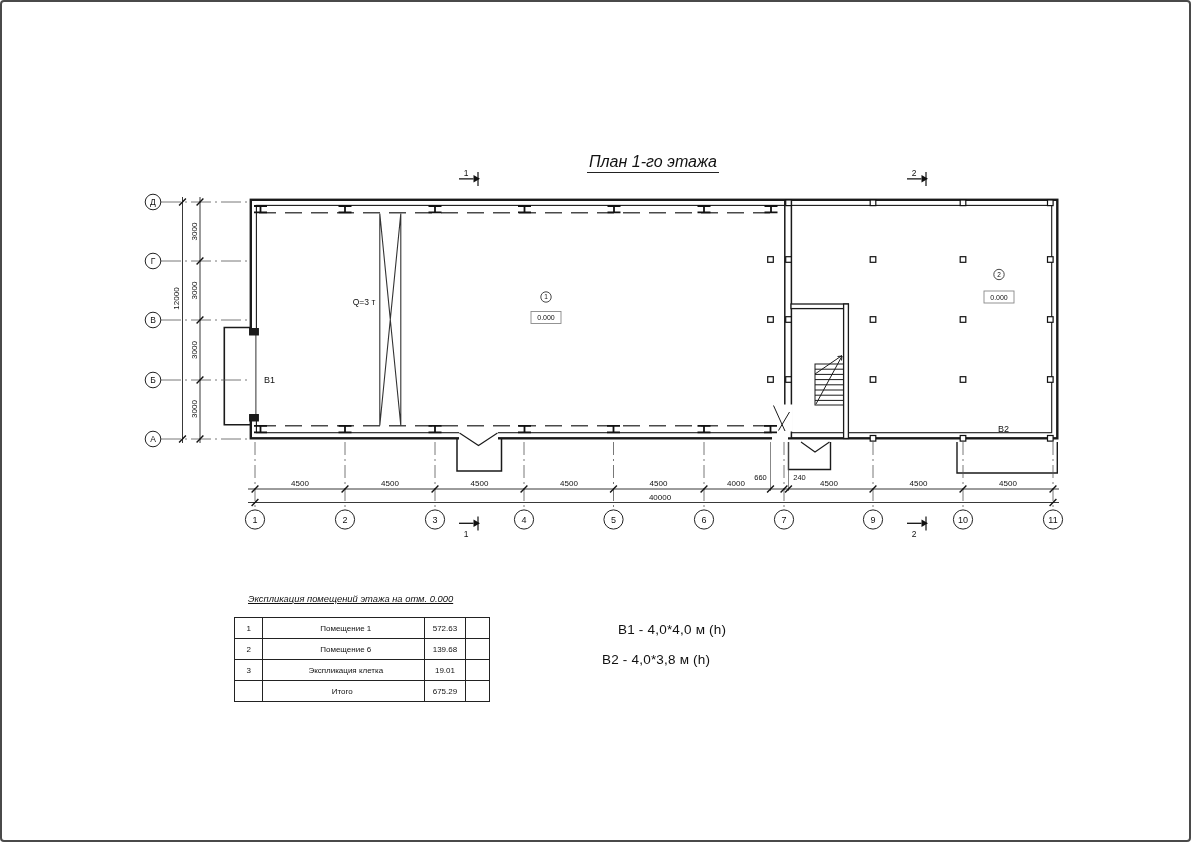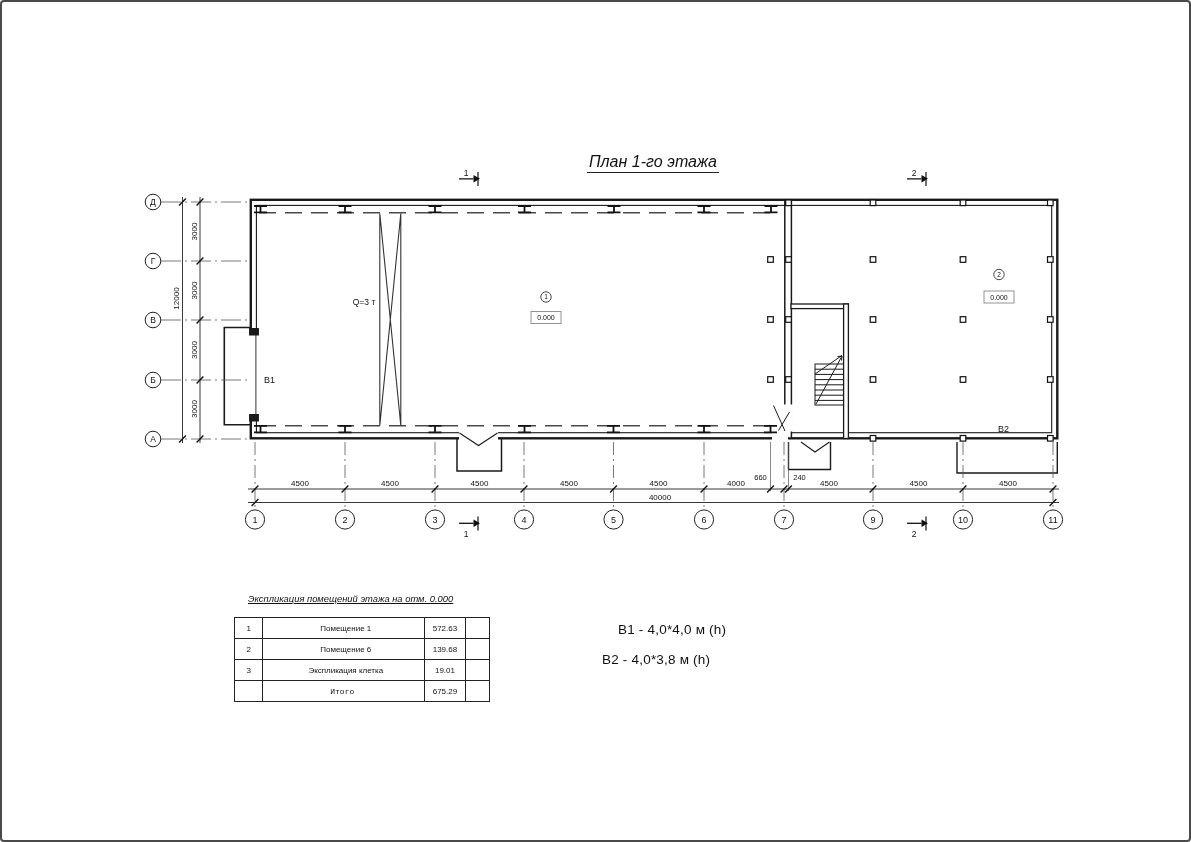--- a/index.html
+++ b/index.html
@@ -9,21 +9,21 @@
   .t65{font-size:6.5px}.t7{font-size:7px}.t75{font-size:7.5px}.t8{font-size:8px}.t85{font-size:8.5px}.t9{font-size:9px}
   .plan-title{position:absolute;left:585px;top:151px;font-style:italic;font-size:16px;border-bottom:1px solid #222;padding:0 2px 1px 2px;white-space:nowrap;}
   .sched{position:absolute;left:232px;top:591px;width:258px;}
   .sched-title{font-style:italic;font-size:9.4px;text-decoration:underline;margin:0 0 13px 14px;white-space:nowrap;}
   table.sched-tbl{border-collapse:collapse;width:256px;table-layout:fixed;border:1.6px solid #111;}
   table.sched-tbl th,table.sched-tbl td{border:1px solid #222;font-weight:normal;text-align:center;overflow:hidden;}
   table.sched-tbl th{font-size:7.5px;height:30px;line-height:1.15;}
   table.sched-tbl td{font-size:8px;height:18px;}
   .c-num{width:28px}.c-name{width:160px}.c-area{width:40px}.c-cat{width:24px}
   td.cell-name{text-align:left;padding-left:5px;margin-top:39px;}
-  td.cell-total-label{text-align:right;padding-right:4px;font-family:Liberation Mono, monospace;}
+  td.cell-total-label{text-align:right;padding-right:4px;}
   .note{position:absolute;font-size:13.5px;letter-spacing:.2px;white-space:nowrap;}
   .note-1{left:616px;top:620px;}
   .note-2{left:590px;top:650px;margin-left:10px;}
 </style>
 </head>
 <body>
 
 <div class="canvas">
 
 <svg class="plan-svg" width="1187" height="838" viewBox="0 0 1187 838">

